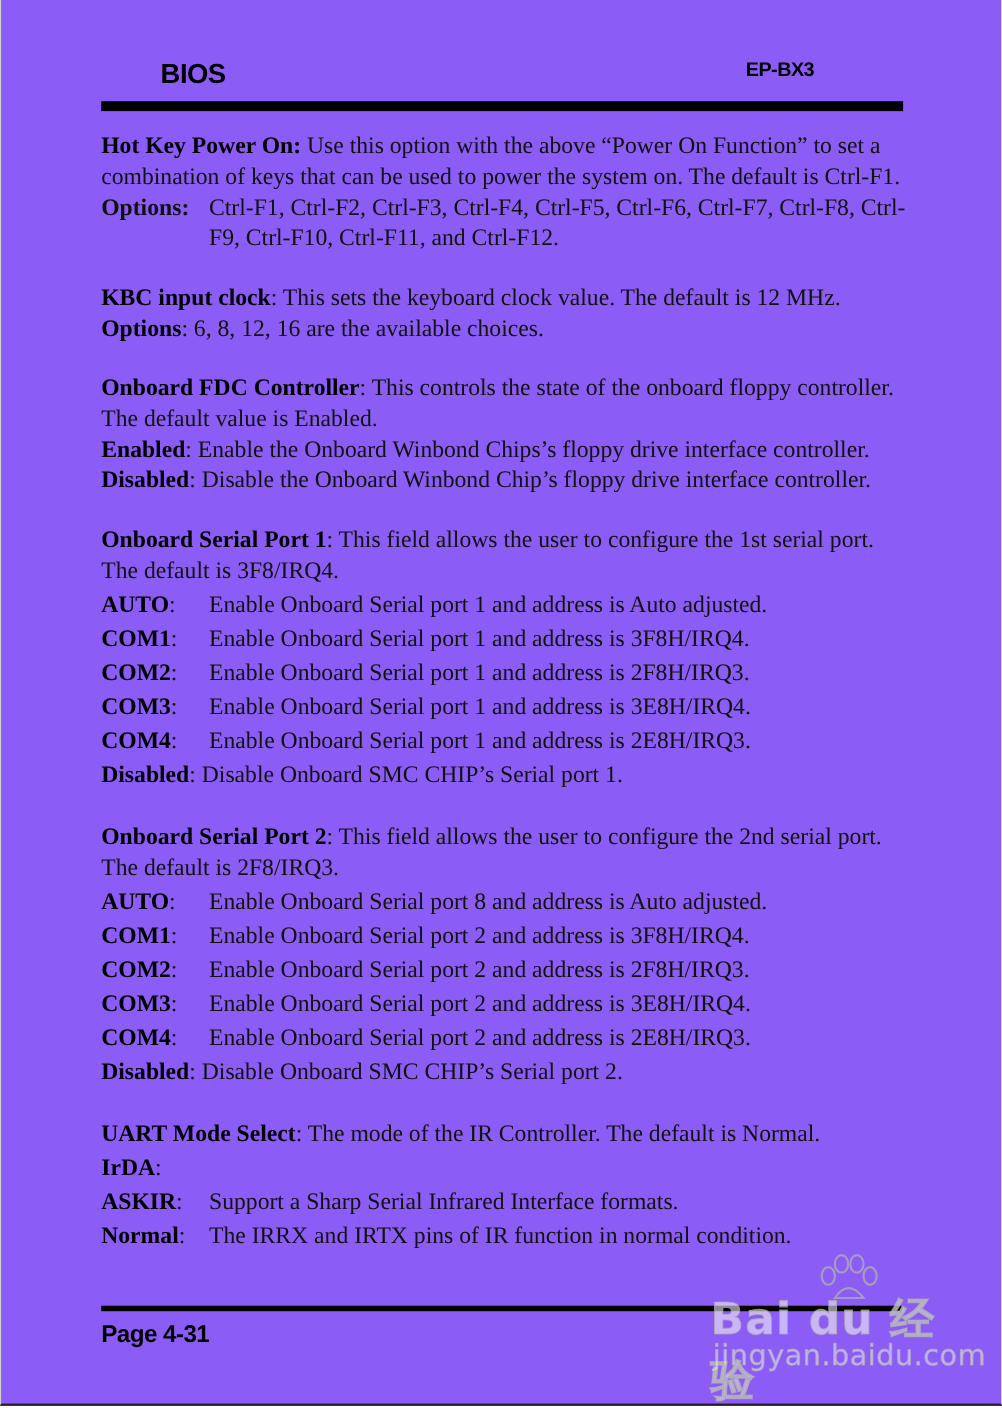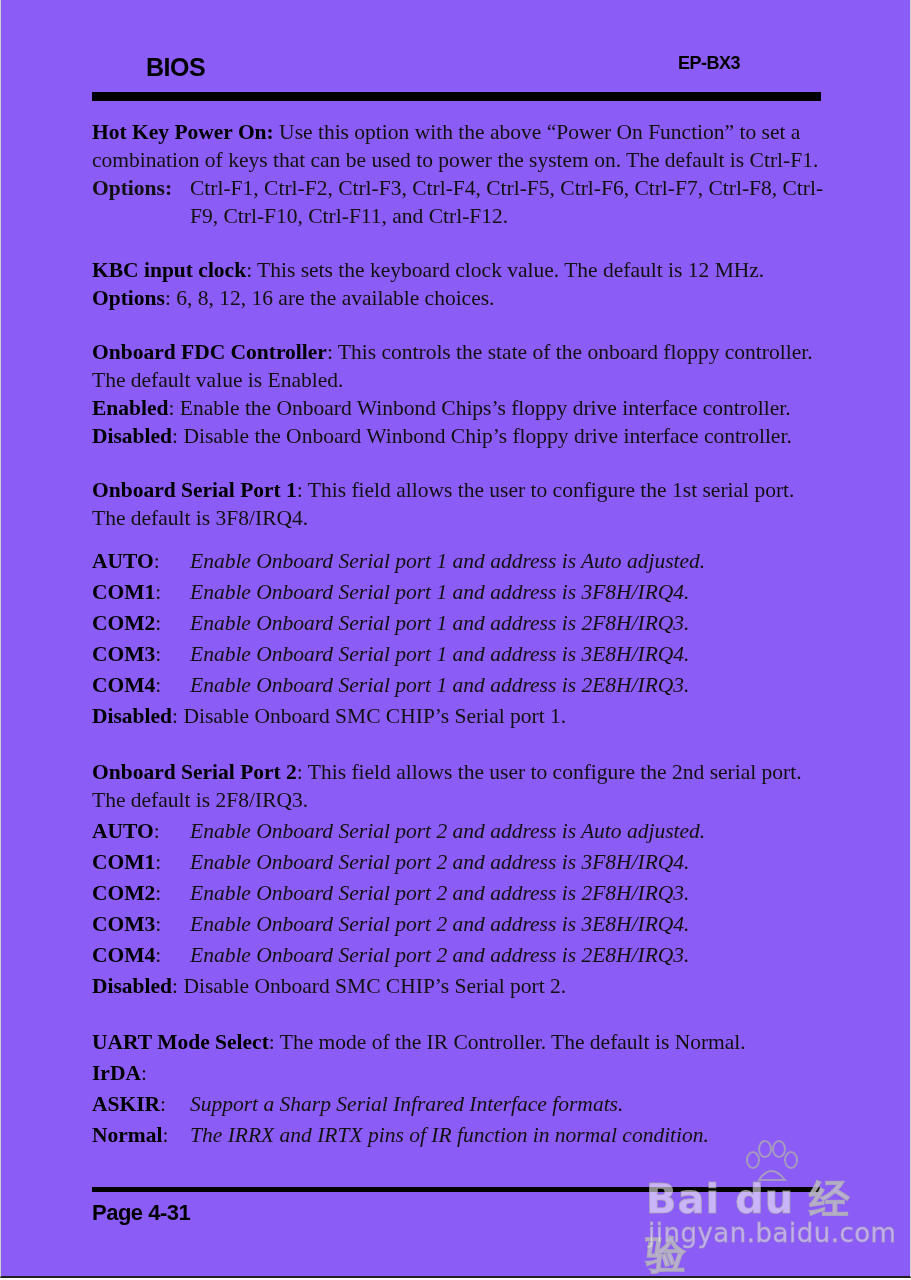--- a/index.html
+++ b/index.html
@@ -24,21 +24,21 @@
     font-family: "Liberation Serif", serif; font-size: 21.5px; color: #111;
   }
   .section { margin-bottom: 26px; }
   .para { line-height: 28px; margin: 0; }
   .para b, .opt b { font-weight: bold; color: #000; }
   .opts-row { display: flex; line-height: 28px; }
   .opts-row .lbl { width: 98px; flex: none; }
   .opts-row .val { flex: 1; }
   .opt { display: flex; line-height: 31px; }
   .opt .lbl { width: 98px; flex: none; white-space: nowrap; }
-  .opt .val { flex: 1; font-style: italic; }
+  .opt .val { flex: 1; }
   .opt.full { display: block; }
   .sec-kbc .para, .sec-kbc .opts-row { line-height: 28px; }
 
   .watermark {
     position: absolute; left: 645px; top: 1140px; width: 215px; height: 105px;
     font-family: "DejaVu Sans", sans-serif; color: rgba(180,180,180,0.55); pointer-events: none;
   }
   .wm-paw { position: absolute; left: 95px; top: 0px; font-size: 34px; color: rgba(190,190,190,0.6); }
   .wm-brand { position: absolute; left: 0px; top: 32px; font-size: 40px; font-weight: bold; letter-spacing: 1px;
     color: rgba(255,255,255,0.55); -webkit-text-stroke: 1px rgba(170,170,170,0.7); }
@@ -69,21 +69,21 @@
       <p class="para"><b>Options</b><span>:  6, 8, 12, 16 are the available choices.</span></p>
     </div>
 
     <div class="section">
       <p class="para"><b>Onboard FDC Controller</b><span>: This controls the state of the onboard floppy controller. The default value is Enabled.</span></p>
       <p class="para"><b>Enabled</b><span>: Enable the Onboard Winbond Chips’s floppy drive interface controller.</span></p>
       <p class="para"><b>Disabled</b><span>: Disable the Onboard Winbond Chip’s floppy drive interface controller.</span></p>
     </div>
 
     <div class="section">
-      <p class="para" style="margin-bottom:14px"><b>Onboard Serial Port 1</b><span>: This field allows the user to configure the 1st serial port. The default is 3F8/IRQ4.</span></p>
+      <p class="para" style="margin-bottom:2px"><b>Onboard Serial Port 1</b><span>: This field allows the user to configure the 1st serial port. The default is 3F8/IRQ4.</span></p>
       <div class="opt">
           <span class="lbl"><b>AUTO</b><span>:</span></span>
           <span class="val">Enable Onboard Serial port 1 and address is Auto adjusted.</span>
         </div>
       <div class="opt">
           <span class="lbl"><b>COM1</b><span>:</span></span>
           <span class="val">Enable Onboard Serial port 1 and address is 3F8H/IRQ4.</span>
         </div>
       <div class="opt">
           <span class="lbl"><b>COM2</b><span>:</span></span>
@@ -97,21 +97,21 @@
           <span class="lbl"><b>COM4</b><span>:</span></span>
           <span class="val">Enable Onboard Serial port 1 and address is 2E8H/IRQ3.</span>
         </div>
       <div class="opt full"><b>Disabled</b><span>: Disable Onboard SMC CHIP’s Serial port 1.</span></div>
     </div>
 
     <div class="section">
       <p class="para" style="margin-bottom:2px"><b>Onboard Serial Port 2</b><span>: This field allows the user to configure the 2nd serial port. The default is 2F8/IRQ3.</span></p>
       <div class="opt">
           <span class="lbl"><b>AUTO</b><span>:</span></span>
-          <span class="val">Enable Onboard Serial port 2 and address is Auto adjusted.</span>
+          <span class="val">Enable Onboard Serial port 8 and address is Auto adjusted.</span>
         </div>
       <div class="opt">
           <span class="lbl"><b>COM1</b><span>:</span></span>
           <span class="val">Enable Onboard Serial port 2 and address is 3F8H/IRQ4.</span>
         </div>
       <div class="opt">
           <span class="lbl"><b>COM2</b><span>:</span></span>
           <span class="val">Enable Onboard Serial port 2 and address is 2F8H/IRQ3.</span>
         </div>
       <div class="opt">

